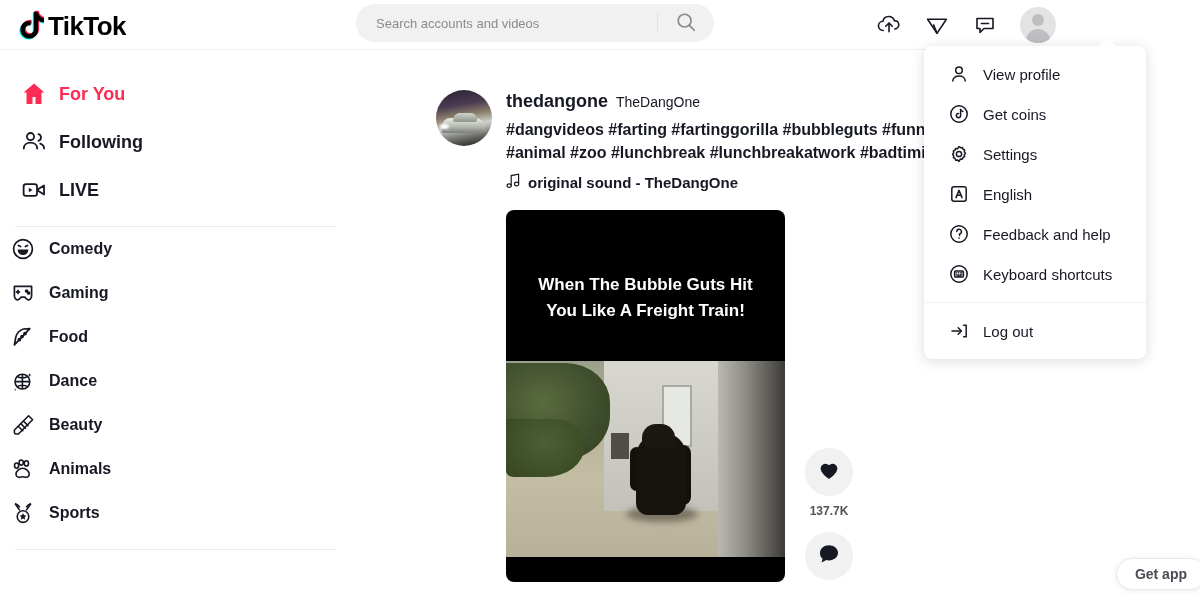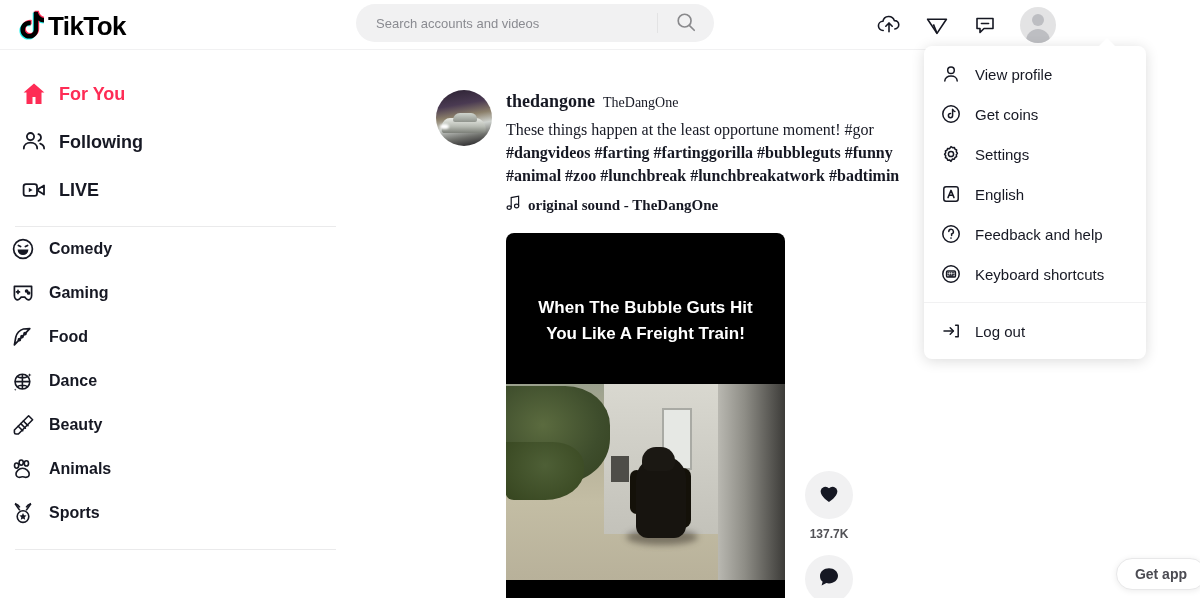--- a/index.html
+++ b/index.html
@@ -157,21 +157,21 @@
     position: absolute; left: 17px; bottom: 24px;
     width: 24px; height: 9px;
     background: linear-gradient(180deg,#cfd4cd,#8f938c);
     border-radius: 7px 6px 2px 2px;
   }
   #post-avatar .car-light {
     position: absolute; left: 4px; bottom: 17px;
     width: 9px; height: 5px; border-radius: 50%;
     background: #ffffff; filter: blur(1px);
   }
-  #post-meta { flex: 1; min-width: 0; padding-top: 1px; font-family: Liberation Serif, serif; }
+  #post-meta { flex: 1; min-width: 0; padding-top: 1px; }
   .author-row { display: flex; align-items: baseline; gap: 8px; }
   #author-handle { font-size: 18px; font-weight: bold; color: #161823; }
   #author-name { font-size: 14px; color: #161823; }
   #caption {
     margin-top: 7px;
     font-size: 16px; line-height: 22.8px;
     color: #161823;
     width: 430px;
     white-space: nowrap;
   }
@@ -288,20 +288,21 @@
     width: 0; height: 0;
     border-left: 9px solid transparent;
     border-right: 9px solid transparent;
     border-bottom: 9px solid #ffffff;
   }
   .menu-item {
     display: flex; align-items: center; gap: 13px;
     height: 40px;
     padding: 0 16px 0 16px;
     cursor: pointer;
+    margin-left: 8px;
   }
   .menu-item .mi-icon {
     width: 22px; height: 22px;
     display: flex; align-items: center; justify-content: center;
     flex: 0 0 22px;
   }
   .menu-item .mi-label {
     font-size: 15px; color: #161823; font-weight: normal;
   }
   .menu-sep {
@@ -508,21 +509,20 @@
         <span class="car-top"></span>
         <span class="car-light"></span>
       </div>
 
       <div id="post-meta">
         <div class="author-row">
           <span id="author-handle">thedangone</span>
           <span id="author-name">TheDangOne</span>
         </div>
         <div id="caption">
-          <div>These things happen at the least opportune moment! #gor</div>
           <div class="tag">#dangvideos #farting #fartinggorilla #bubbleguts #funny</div>
           <div class="tag">#animal #zoo #lunchbreak #lunchbreakatwork #badtimin</div>
         </div>
         <div id="sound-row">
           <span>
             <svg width="15" height="16" viewBox="0 0 15 16" fill="none" stroke="#161823" stroke-width="1.2">
               <path d="M5.2 12.4V2.6l7.4-1.4v9.6"></path>
               <ellipse cx="3.2" cy="12.6" rx="2.1" ry="1.8"></ellipse>
               <ellipse cx="10.6" cy="11" rx="2.1" ry="1.8"></ellipse>
             </svg>

